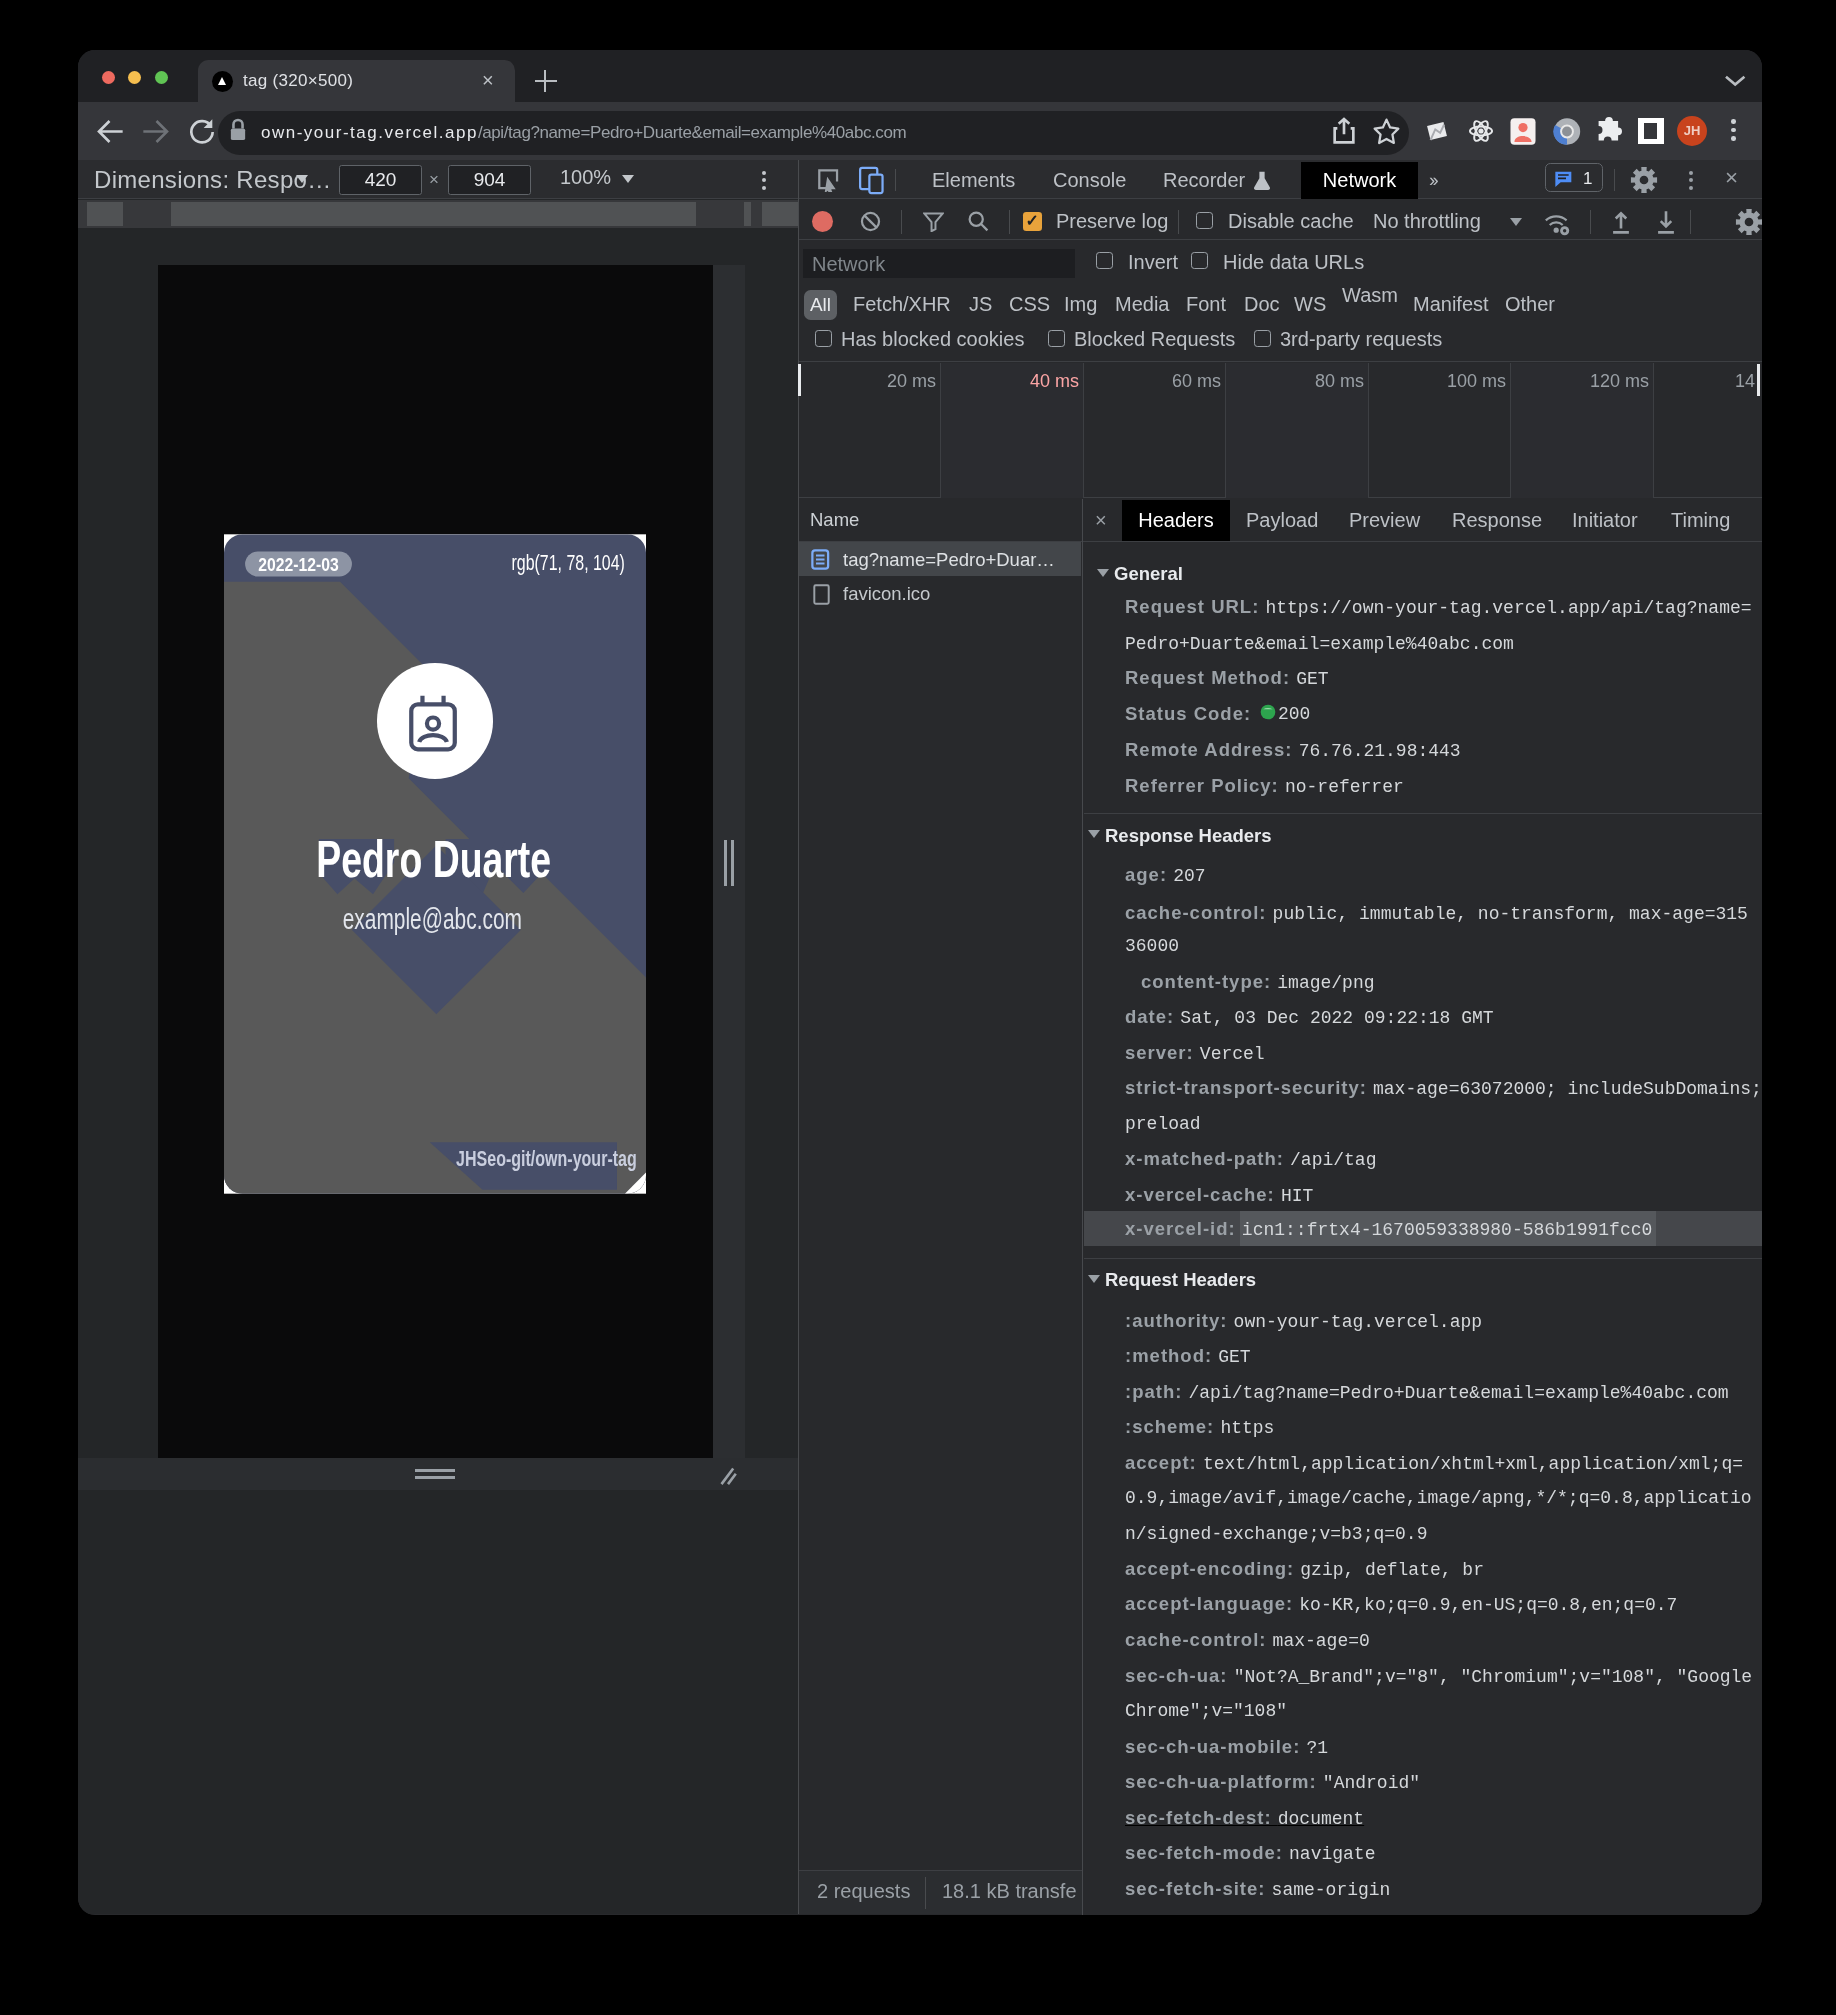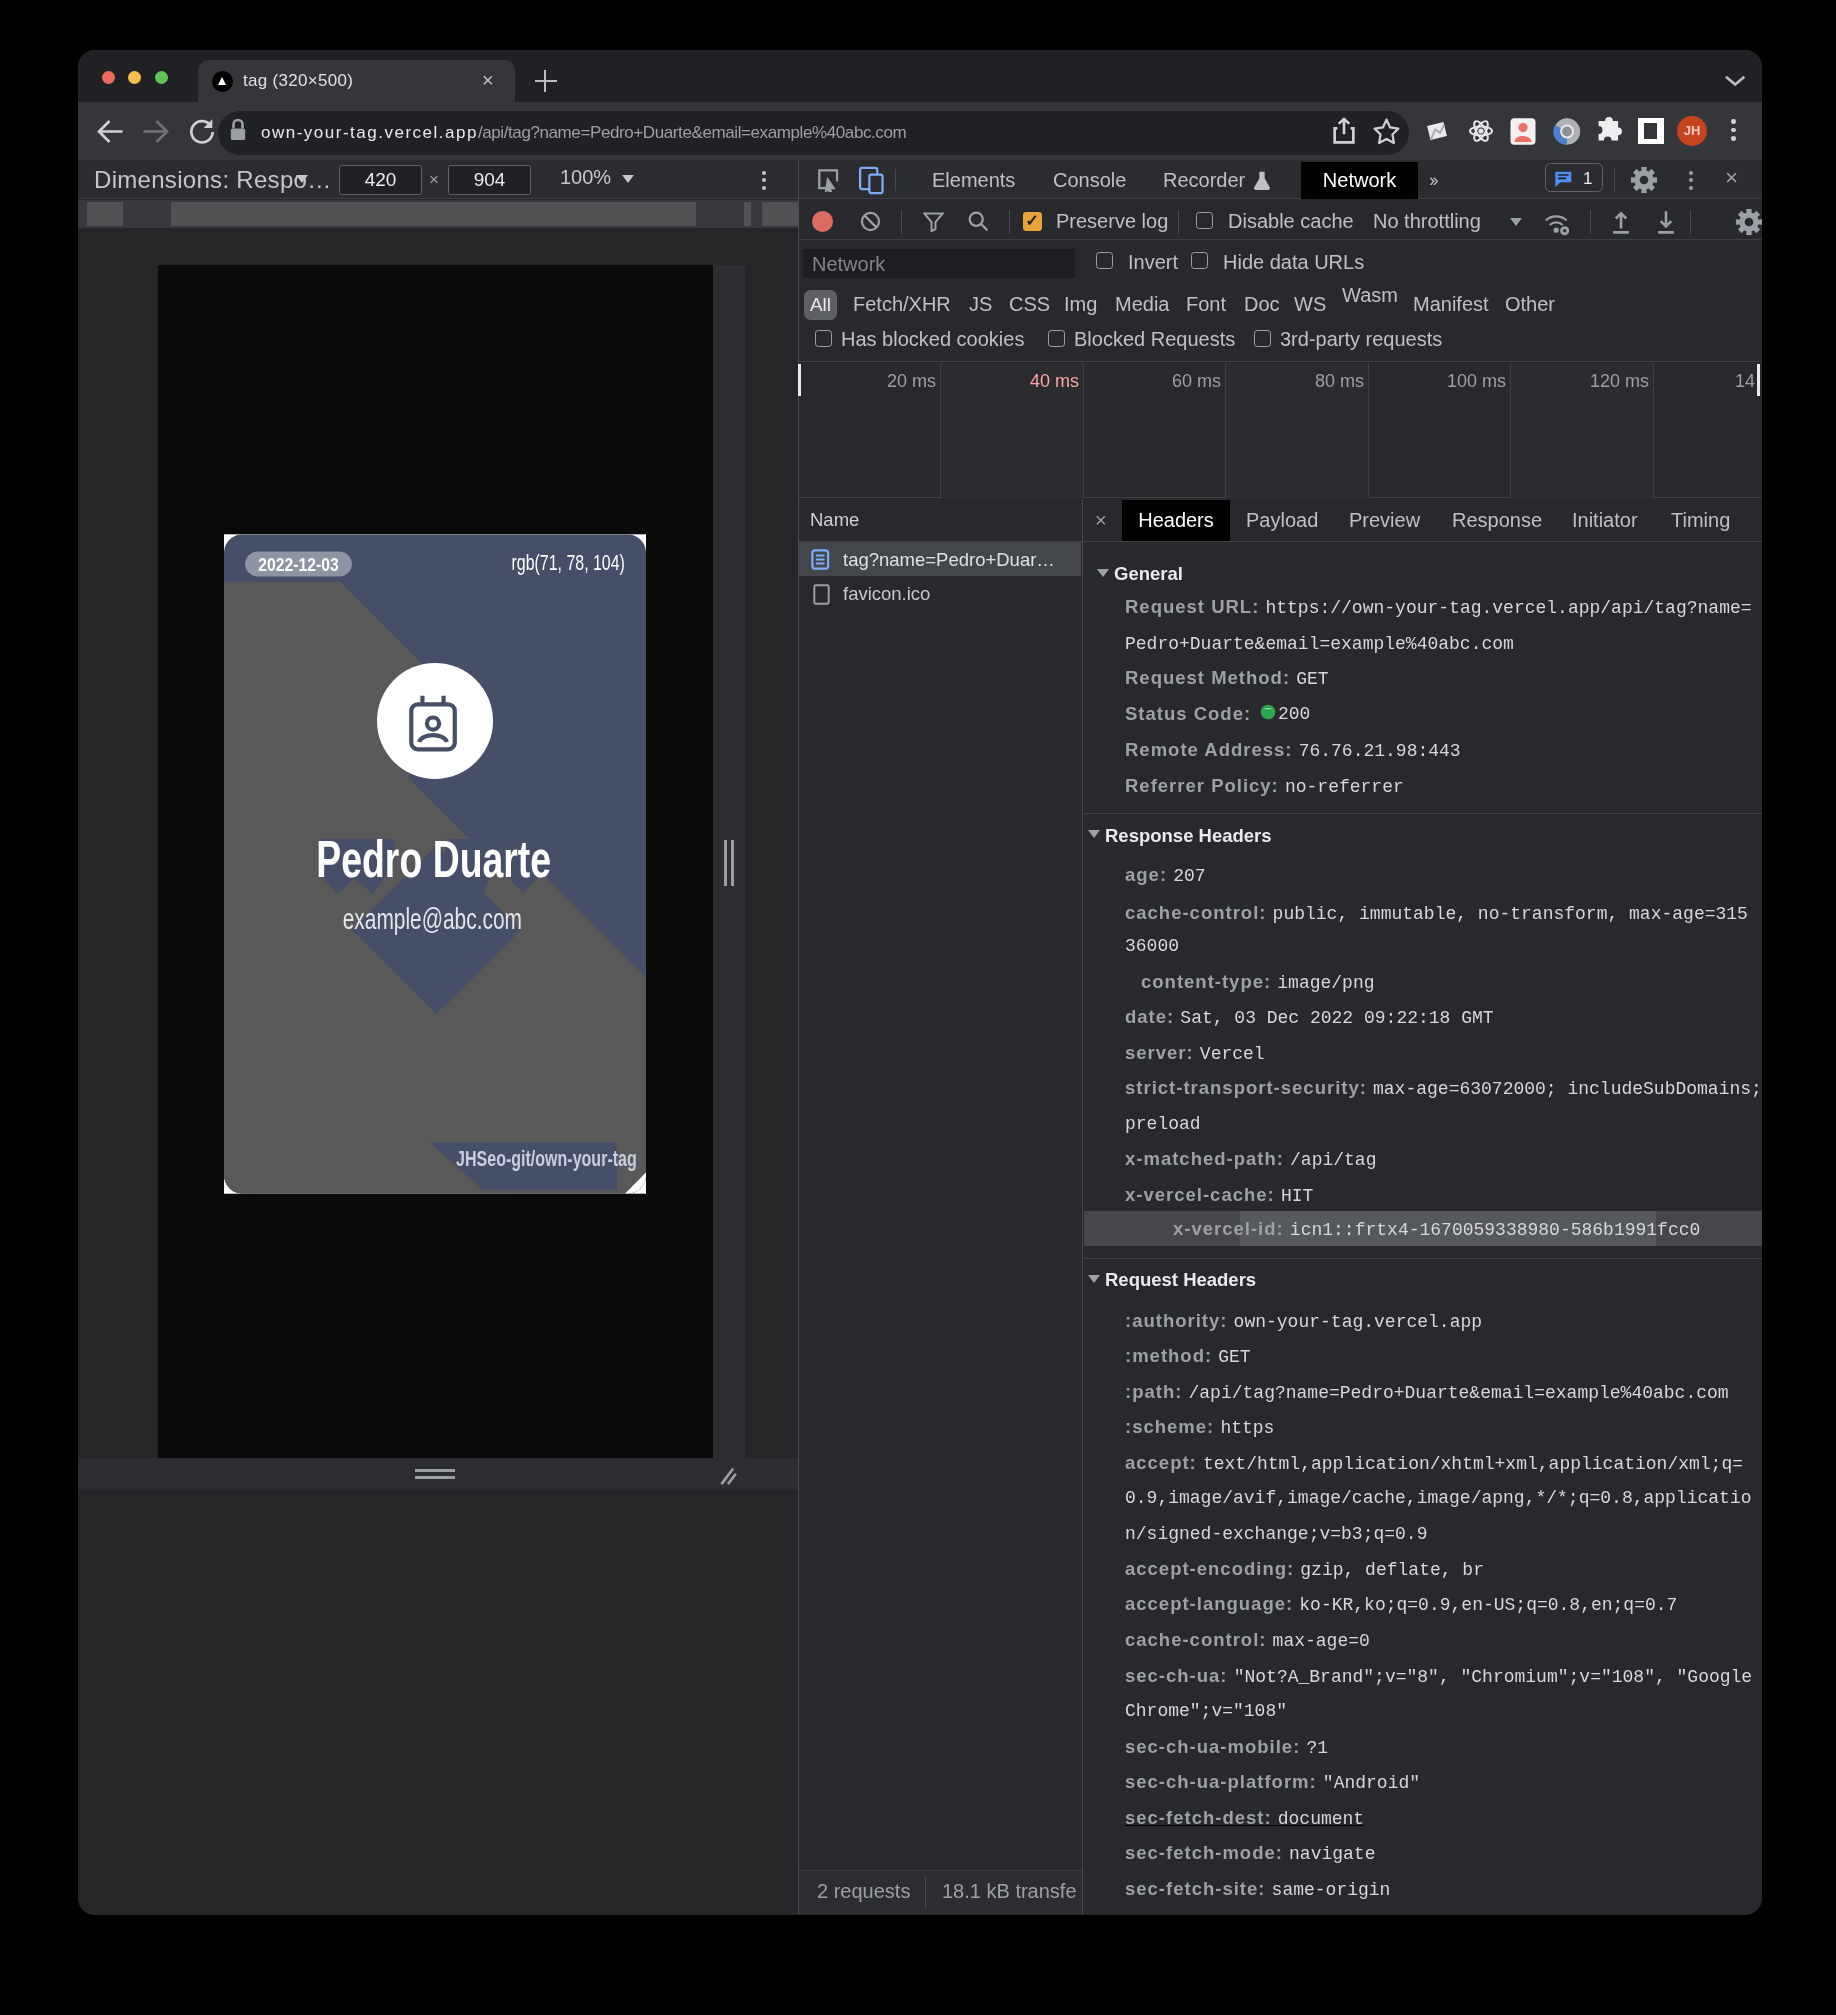--- a/index.html
+++ b/index.html
@@ -342,21 +342,21 @@
   <div class="a txt" style="left:1047px;top:885px;font-size:18px;"><span class="mono val">36000</span></div>
   <div class="a txt" style="left:1047px;top:921px;font-size:18px;margin-left:16px;"><span class="lbl">content-type: </span><span class="mono val">image/png</span></div>
   <div class="a txt" style="left:1047px;top:956px;font-size:18px;"><span class="lbl">date: </span><span class="mono val">Sat, 03 Dec 2022 09:22:18 GMT</span></div>
   <div class="a txt" style="left:1047px;top:992px;font-size:18px;"><span class="lbl">server: </span><span class="mono val">Vercel</span></div>
   <div class="a txt" style="left:1047px;top:1027px;font-size:18px;"><span class="lbl">strict-transport-security: </span><span class="mono val">max-age=63072000; includeSubDomains;</span></div>
   <div class="a txt" style="left:1047px;top:1063px;font-size:18px;"><span class="mono val">preload</span></div>
   <div class="a txt" style="left:1047px;top:1098px;font-size:18px;"><span class="lbl">x-matched-path: </span><span class="mono val">/api/tag</span></div>
   <div class="a txt" style="left:1047px;top:1134px;font-size:18px;"><span class="lbl">x-vercel-cache: </span><span class="mono val">HIT</span></div>
   <div class="a" style="left:1006px;top:1161px;width:678px;height:35px;background:#45474b;"></div>
   <div class="a" style="left:1162px;top:1161px;width:416px;height:35px;background:#55585c;"></div>
-  <div class="a txt" style="left:1047px;top:1168px;font-size:18px;margin-left:48px;"><span class="lbl">x-vercel-id: </span><span class="mono val">icn1::frtx4-1670059338980-586b1991fcc0</span></div>
+  <div class="a txt" style="left:1047px;top:1168px;font-size:18px;"><span class="lbl">x-vercel-id: </span><span class="mono val">icn1::frtx4-1670059338980-586b1991fcc0</span></div>
   <div class="a hline" style="left:1006px;top:1208px;width:678px;"></div>
   <div class="a" style="left:1010px;top:1225px;width:0;height:0;border-left:6px solid transparent;border-right:6px solid transparent;border-top:8px solid #9aa0a6;"></div>
   <div class="a txt" style="left:1027px;top:1219px;font-size:18.5px;font-weight:bold;color:#e8eaed;">Request Headers</div>
   <div class="a txt" style="left:1047px;top:1260px;font-size:18px;"><span class="lbl">:authority: </span><span class="mono val">own-your-tag.vercel.app</span></div>
   <div class="a txt" style="left:1047px;top:1295px;font-size:18px;"><span class="lbl">:method: </span><span class="mono val">GET</span></div>
   <div class="a txt" style="left:1047px;top:1331px;font-size:18px;"><span class="lbl">:path: </span><span class="mono val">/api/tag?name=Pedro+Duarte&amp;email=example%40abc.com</span></div>
   <div class="a txt" style="left:1047px;top:1366px;font-size:18px;"><span class="lbl">:scheme: </span><span class="mono val">https</span></div>
   <div class="a txt" style="left:1047px;top:1402px;font-size:18px;"><span class="lbl">accept: </span><span class="mono val">text/html,application/xhtml+xml,application/xml;q=</span></div>
   <div class="a txt" style="left:1047px;top:1437px;font-size:18px;"><span class="mono val">0.9,image/avif,image/cache,image/apng,*/*;q=0.8,applicatio</span></div>
   <div class="a txt" style="left:1047px;top:1473px;font-size:18px;"><span class="mono val">n/signed-exchange;v=b3;q=0.9</span></div>

